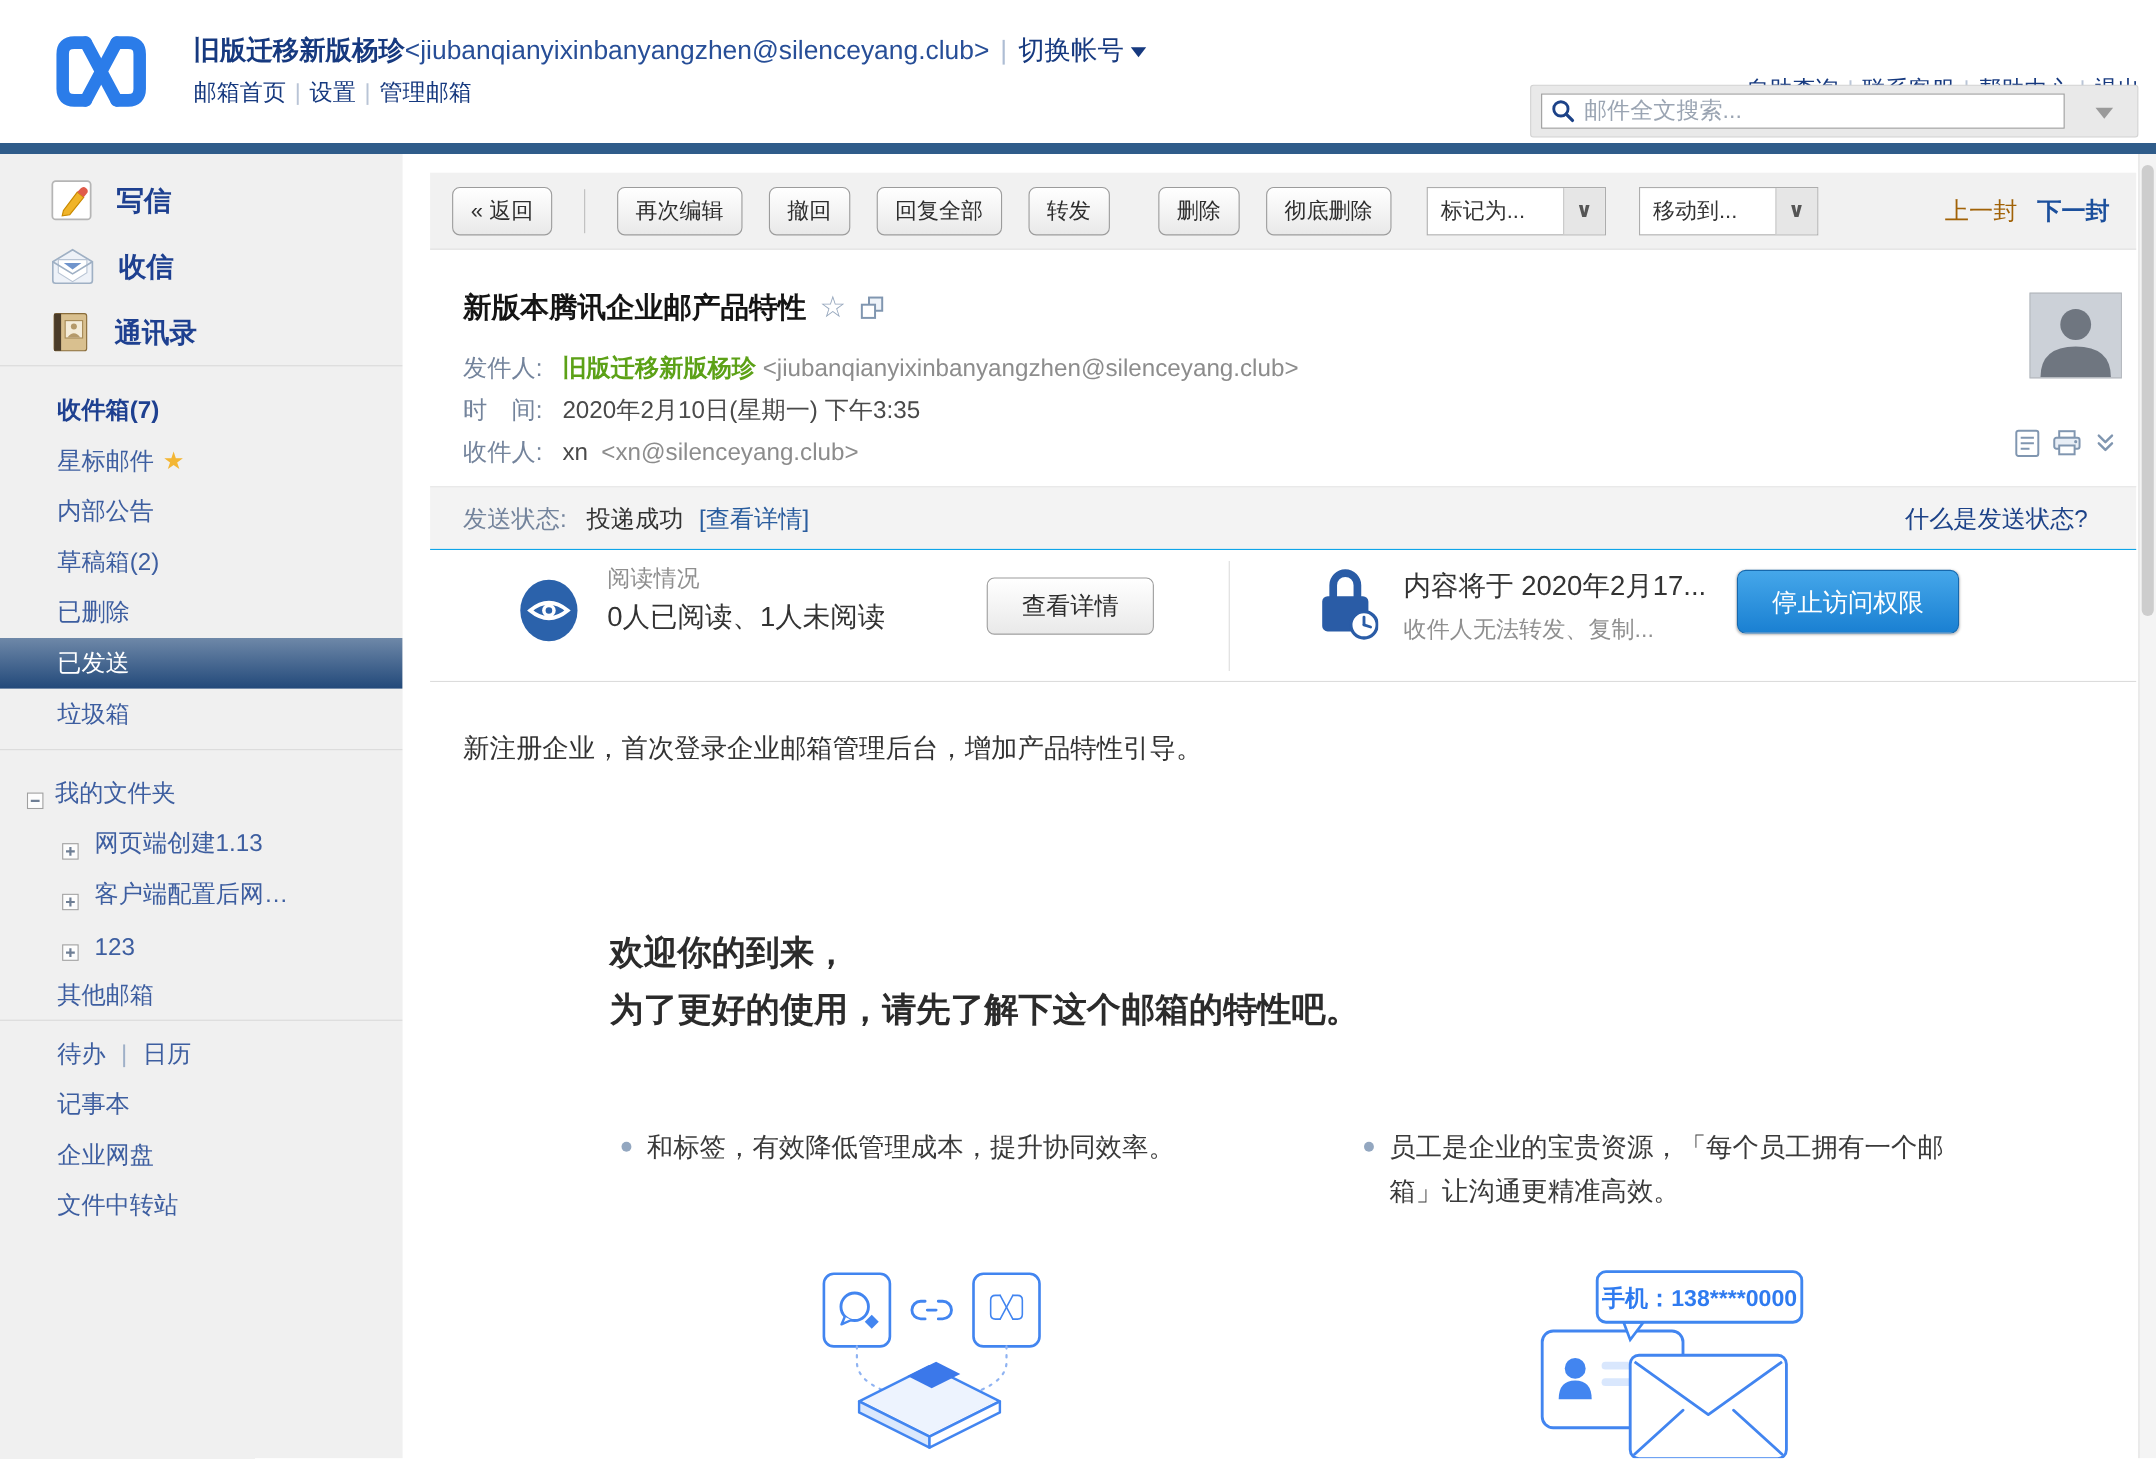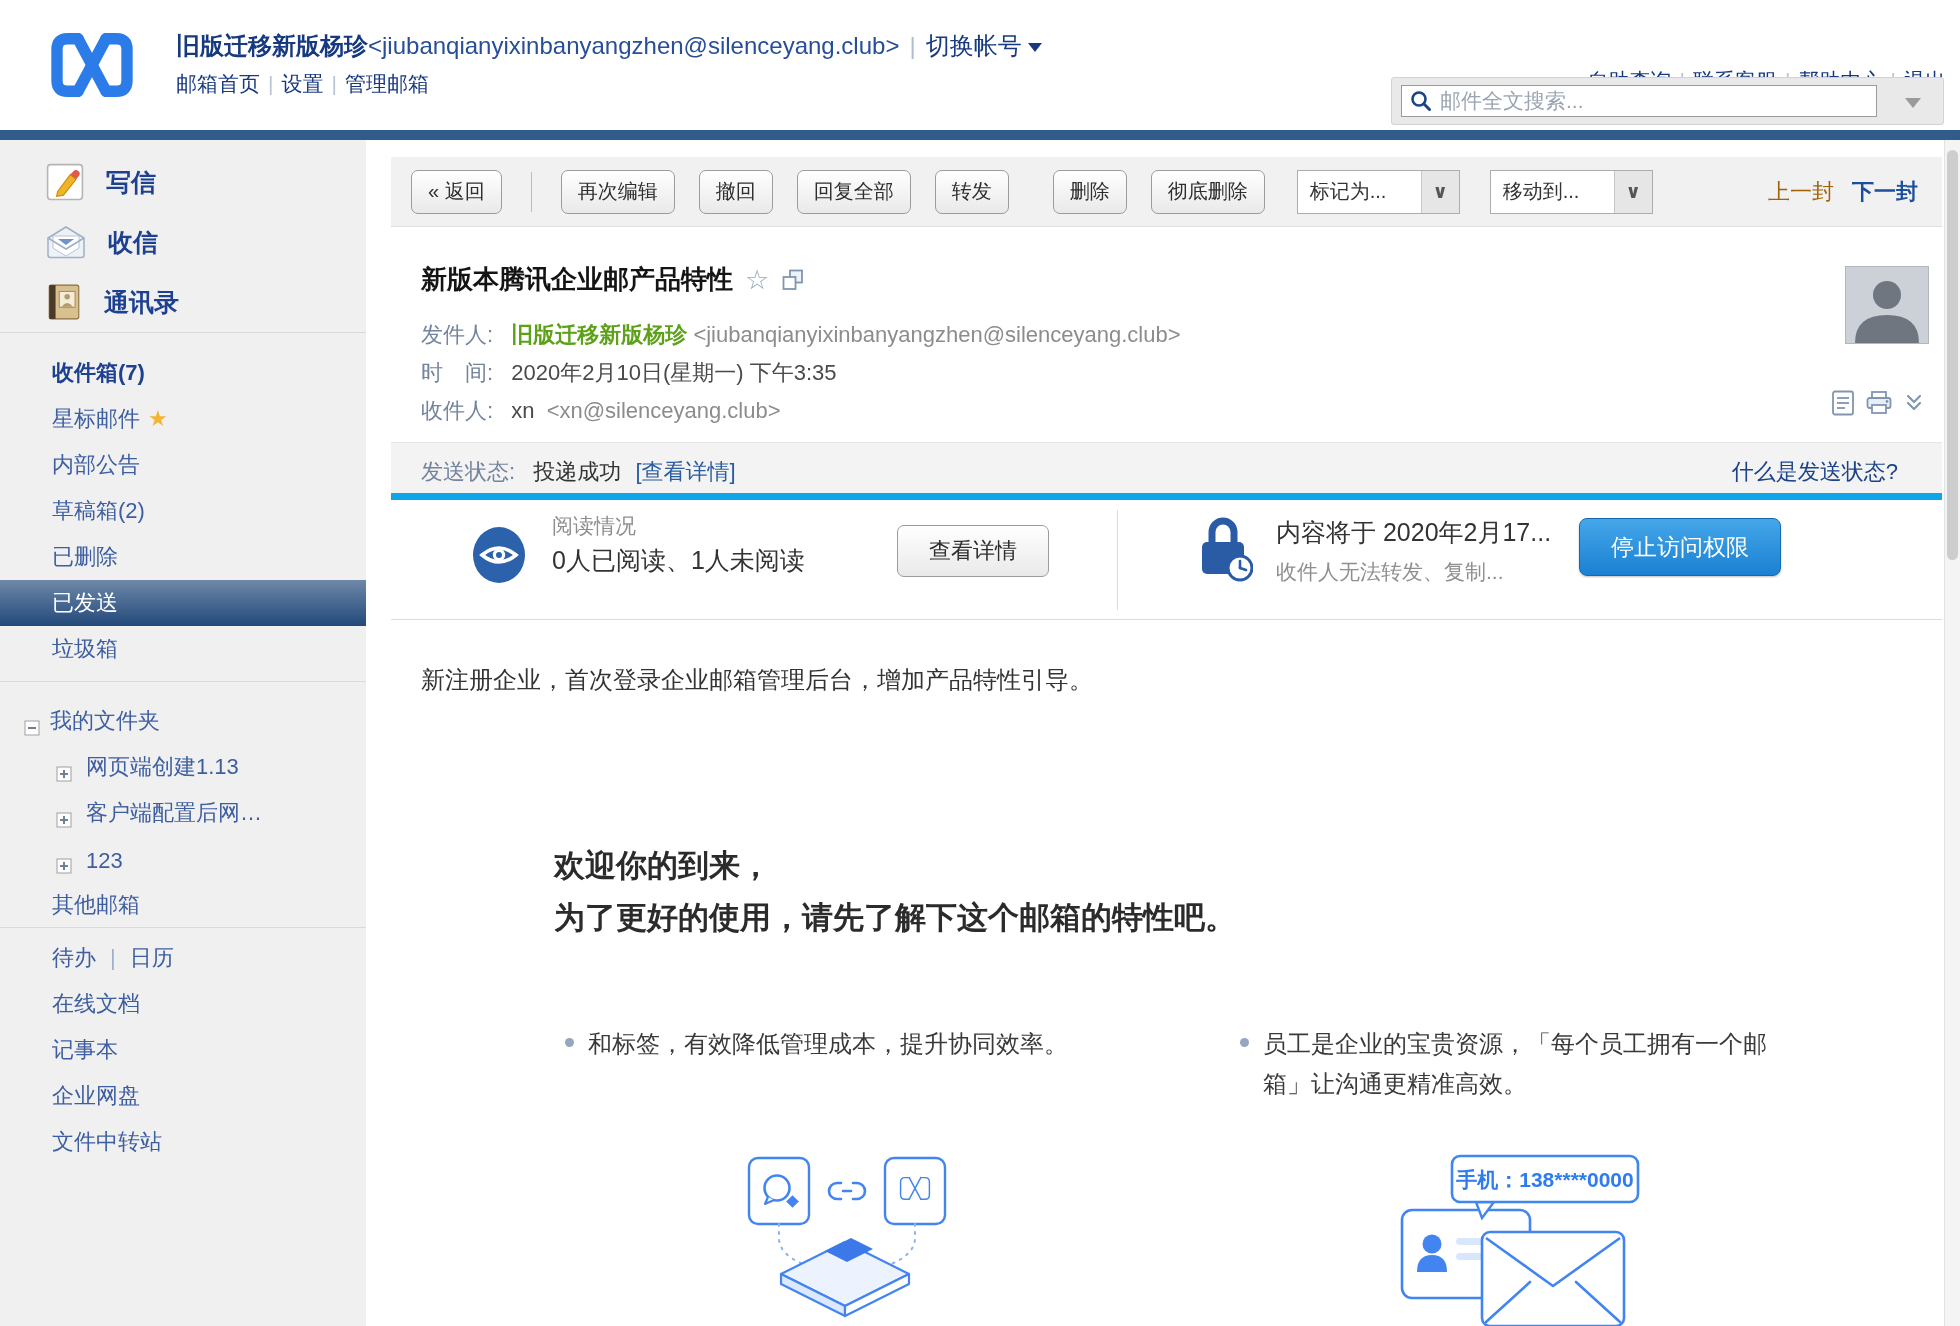--- a/index.html
+++ b/index.html
@@ -71,21 +71,21 @@
   .subj-star { font-size:27px; color:#96a7bd; font-weight:normal; cursor:pointer; }
   .mrow { position:absolute; left:30px; font-size:22px; color:#4a4a4a; white-space:nowrap; }
   .mlabel { color:#74849c; margin-right:12px; }
   .gname { color:#5ca117; font-weight:bold; }
   .gmail { color:#8c8c8c; }
   .avatar { position:absolute; left:1454px; top:126px; width:84px; height:78px; background:#ccd1d8;
     border:1px solid #b3b7bd; }
   .hdicons { position:absolute; left:1440px; top:250px; display:flex; gap:11px; align-items:center; }
   .hdicons svg { cursor:pointer; }
   .statusrow { position:absolute; left:0; top:302px; width:100%; height:58px; background:#f3f3f3;
-    border-top:1px solid #e6e6e6; border-bottom:7px solid #0ea5e9; font-size:22px; }
+    border-top:1px solid #e6e6e6; border-bottom:1px solid #0ea5e9; font-size:22px; }
   .statusrow .inr { position:absolute; left:30px; top:14px; white-space:nowrap; }
   .statusrow .sval { color:#333; }
   .statusrow .slink { color:#2a5d9e; margin-left:8px; cursor:pointer; }
   .statusrow .shelp { position:absolute; right:44px; top:14px; color:#1c4288; cursor:pointer; }
   .panels { position:absolute; left:0; top:360px; width:100%; height:120px; border-bottom:1px solid #dcdcdc; }
   .vdivider { position:absolute; left:726px; top:10px; width:1px; height:100px; background:#dcdcdc; }
   .eye-ic { position:absolute; left:81px; top:25px; }
   .p-title { position:absolute; font-size:21px; color:#8f8f8f; white-space:nowrap; }
   .p-detail { position:absolute; font-size:25px; color:#333; white-space:nowrap; }
   .readbtn { position:absolute; left:506px; top:25px; width:152px; height:52px; border:1px solid #9c9c9c;
@@ -226,23 +226,20 @@
     </div>
     <div class="sdivider"></div>
 
     <div class="tools">
       <div class="tool-row">
         <span>待办</span>
         <span class="tsep2">|</span>
         <span>日历</span>
       </div>
       <div class="tool-row">
-          <span>在线文档</span>
-        </div>
-      <div class="tool-row">
           <span>记事本</span>
         </div>
       <div class="tool-row">
           <span>企业网盘</span>
         </div>
       <div class="tool-row">
           <span>文件中转站</span>
         </div>
     </div>
   </div>

